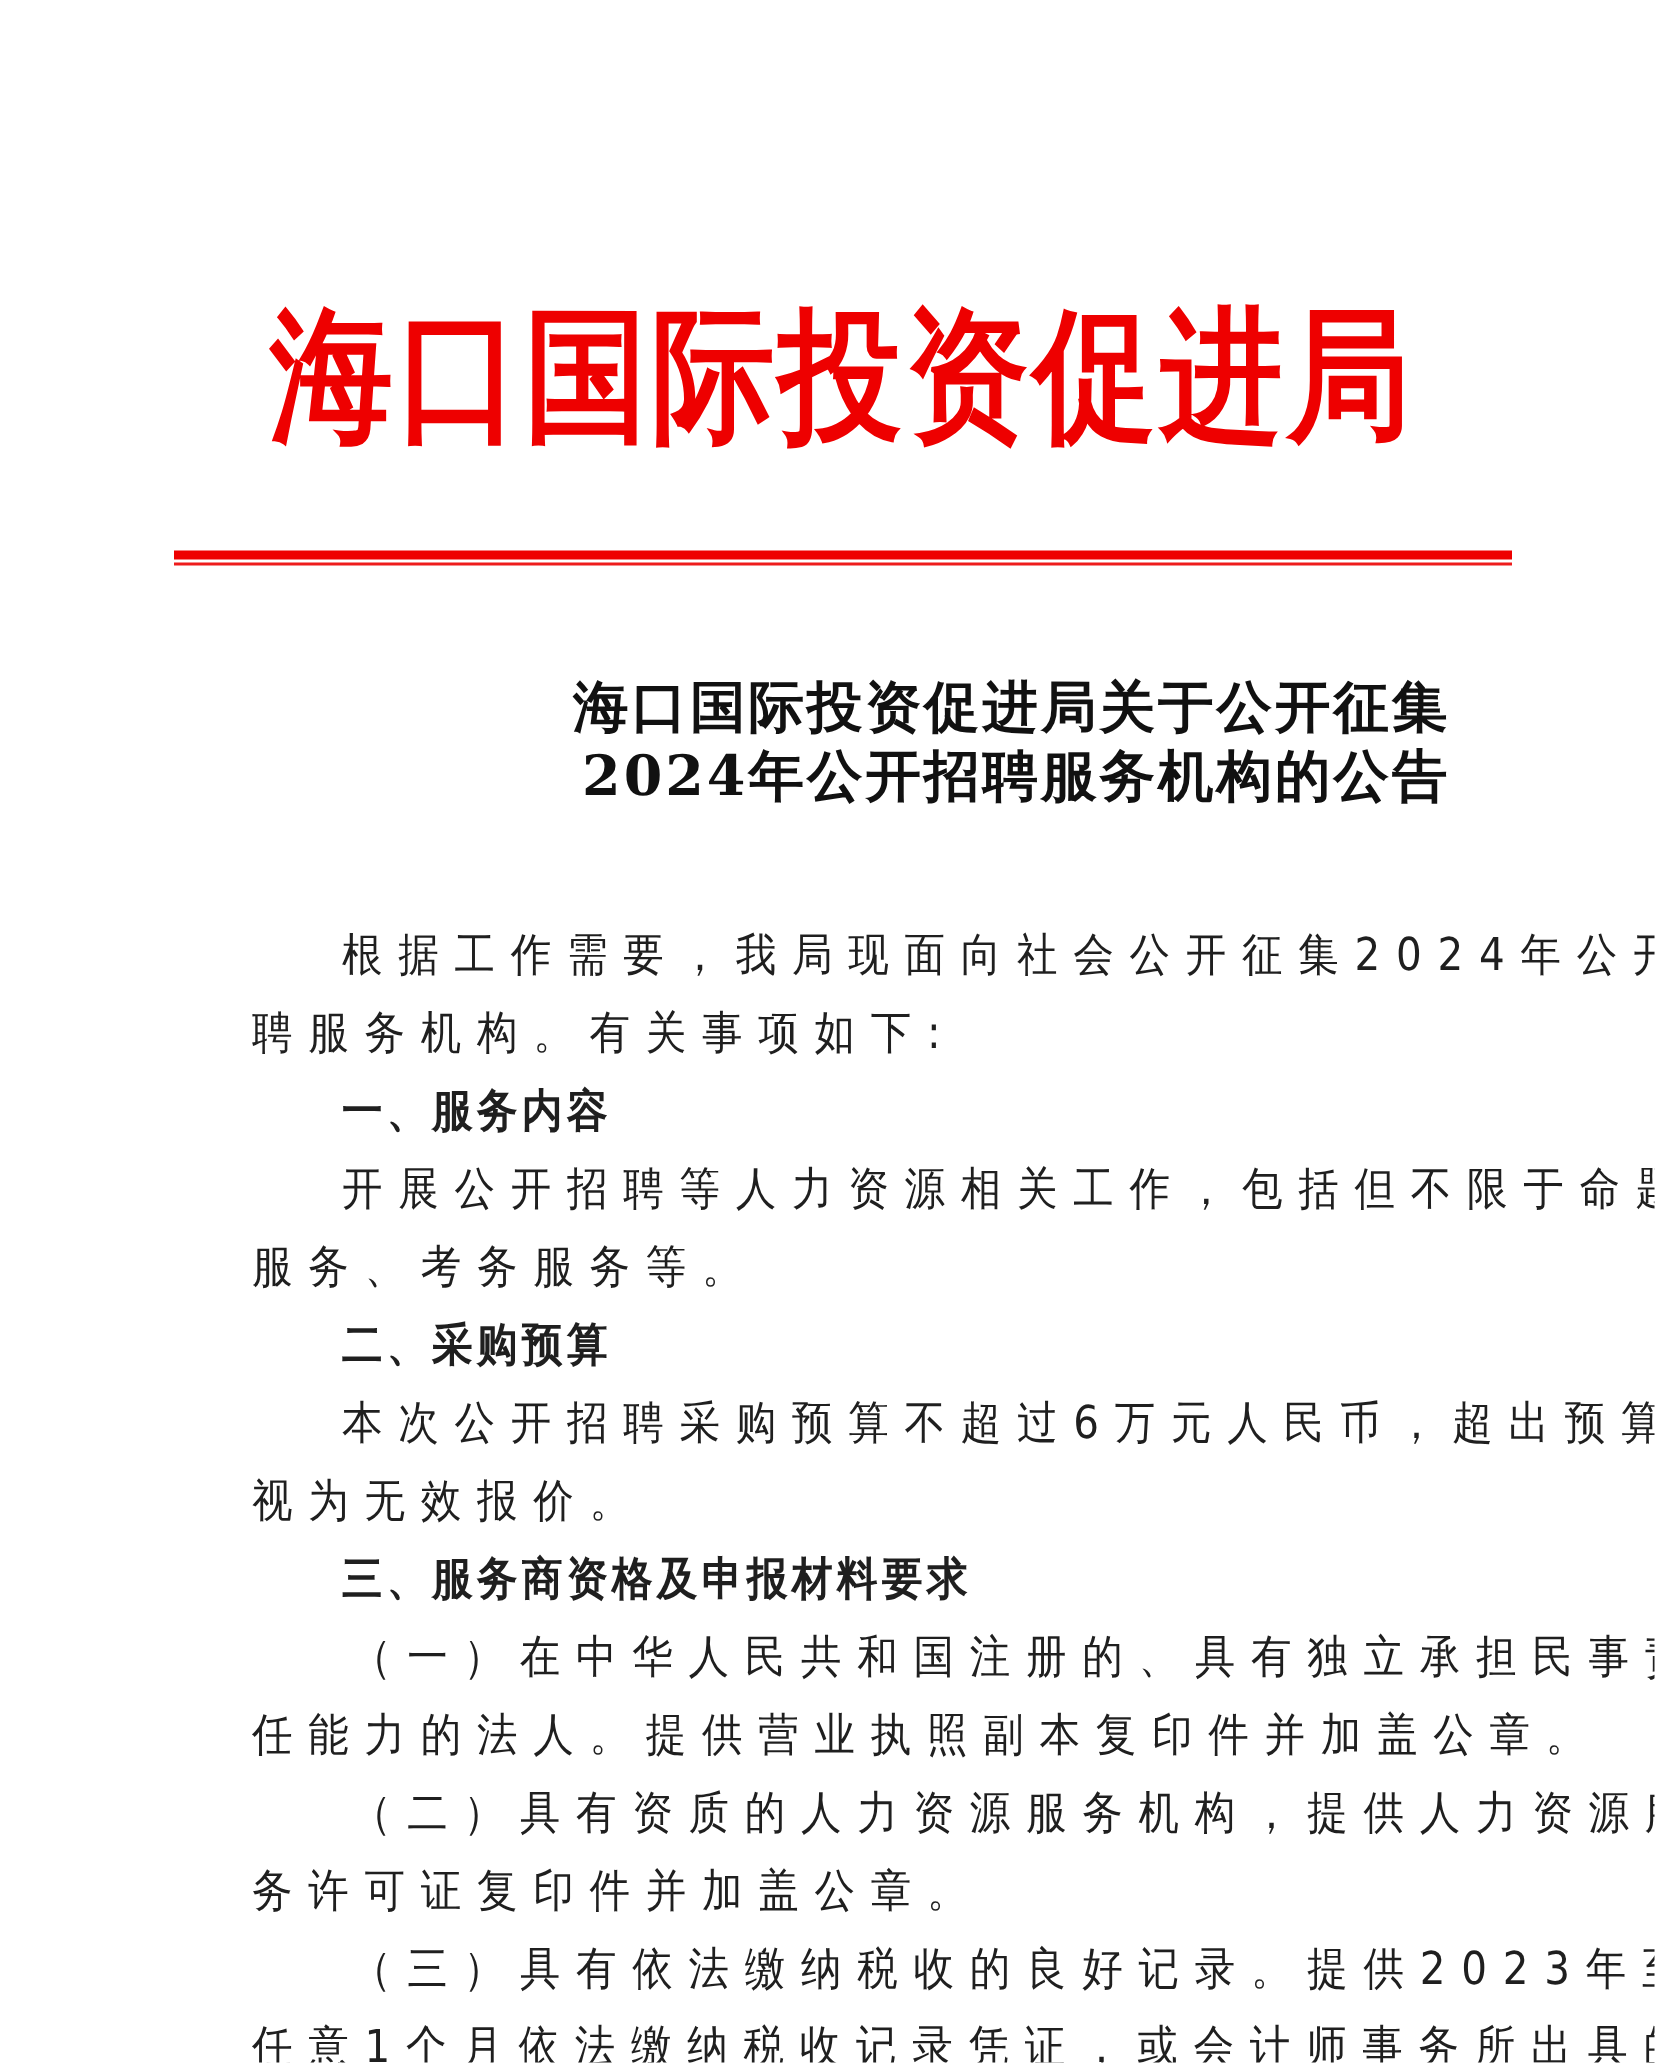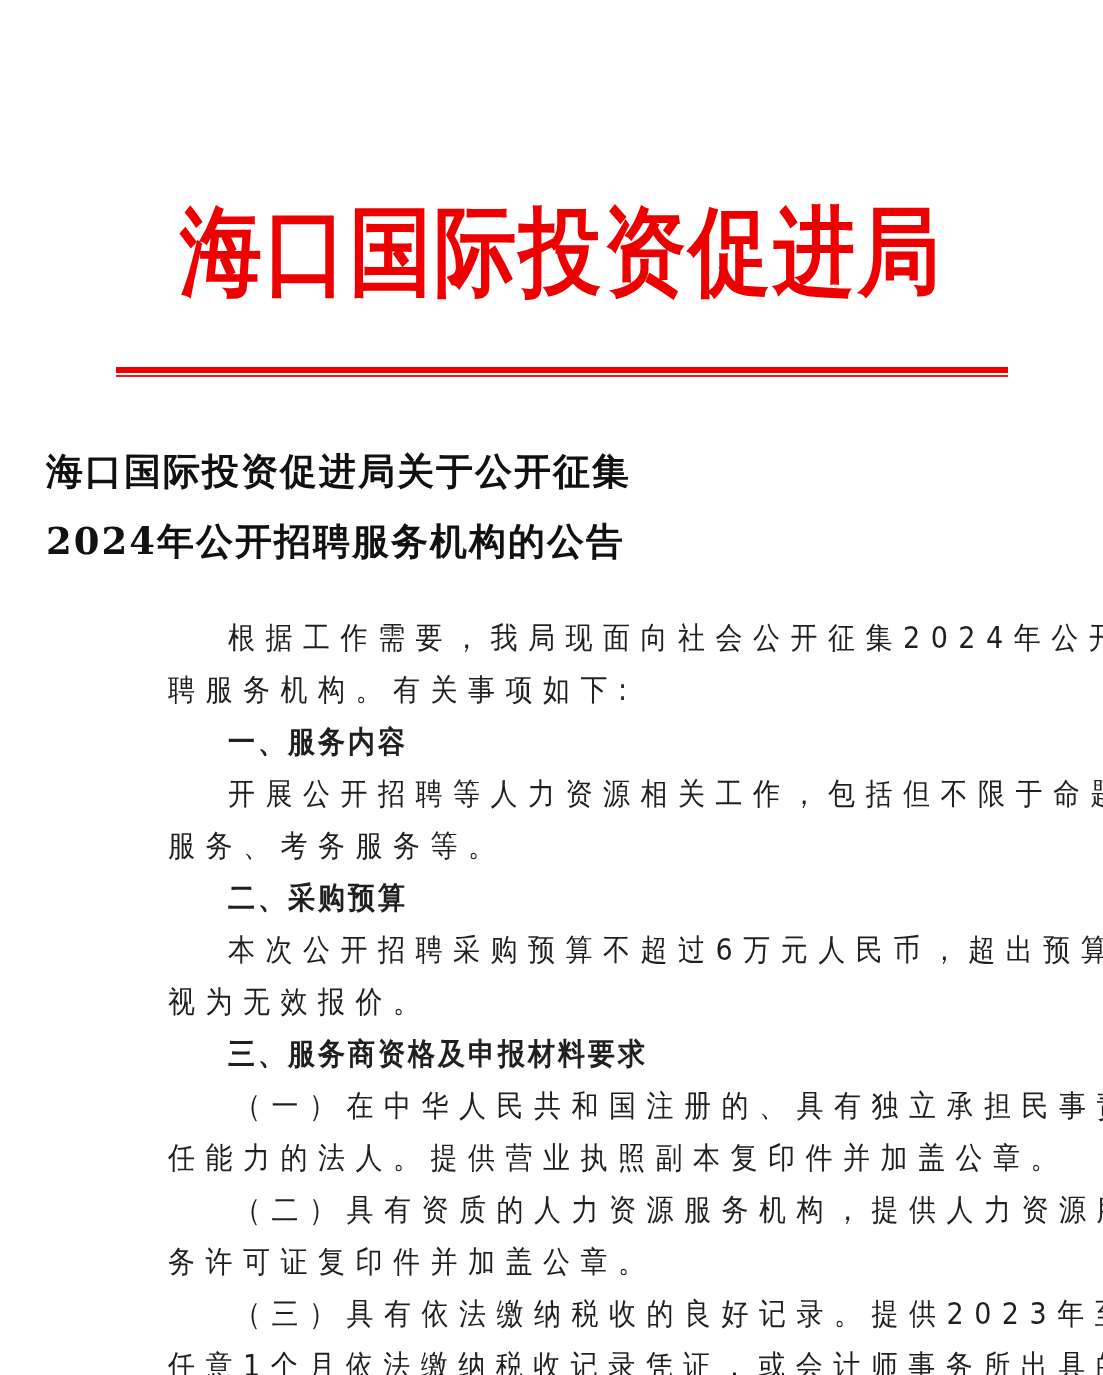--- a/index.html
+++ b/index.html
@@ -47,31 +47,30 @@
     }
     .divider.thin {
       top: 375px;
       height: 2px;
       background: #ee1c1c;
     }
     .doc-title {
       position: absolute;
       left: 0;
       width: 967px;
-      text-align: left;
+      text-align: right;
       font-family: "DejaVu Serif", "Liberation Serif", serif;
       font-weight: bold;
       font-size: 37px;
       letter-spacing: 2px;
       color: #111111;
       line-height: 1;
-      margin-left: 46px;
     }
     .doc-title.l1 { top: 453px; }
-    .doc-title.l2 { top: 523px; }
+    .doc-title.l2 { top: 499px; }
     .body-text {
       position: absolute;
       left: 168px;
       width: 780px;
       top: 612px;
     }
     .line {
       height: 52px;
       line-height: 52px;
       font-family: "DejaVu Sans", "Liberation Sans", sans-serif;

